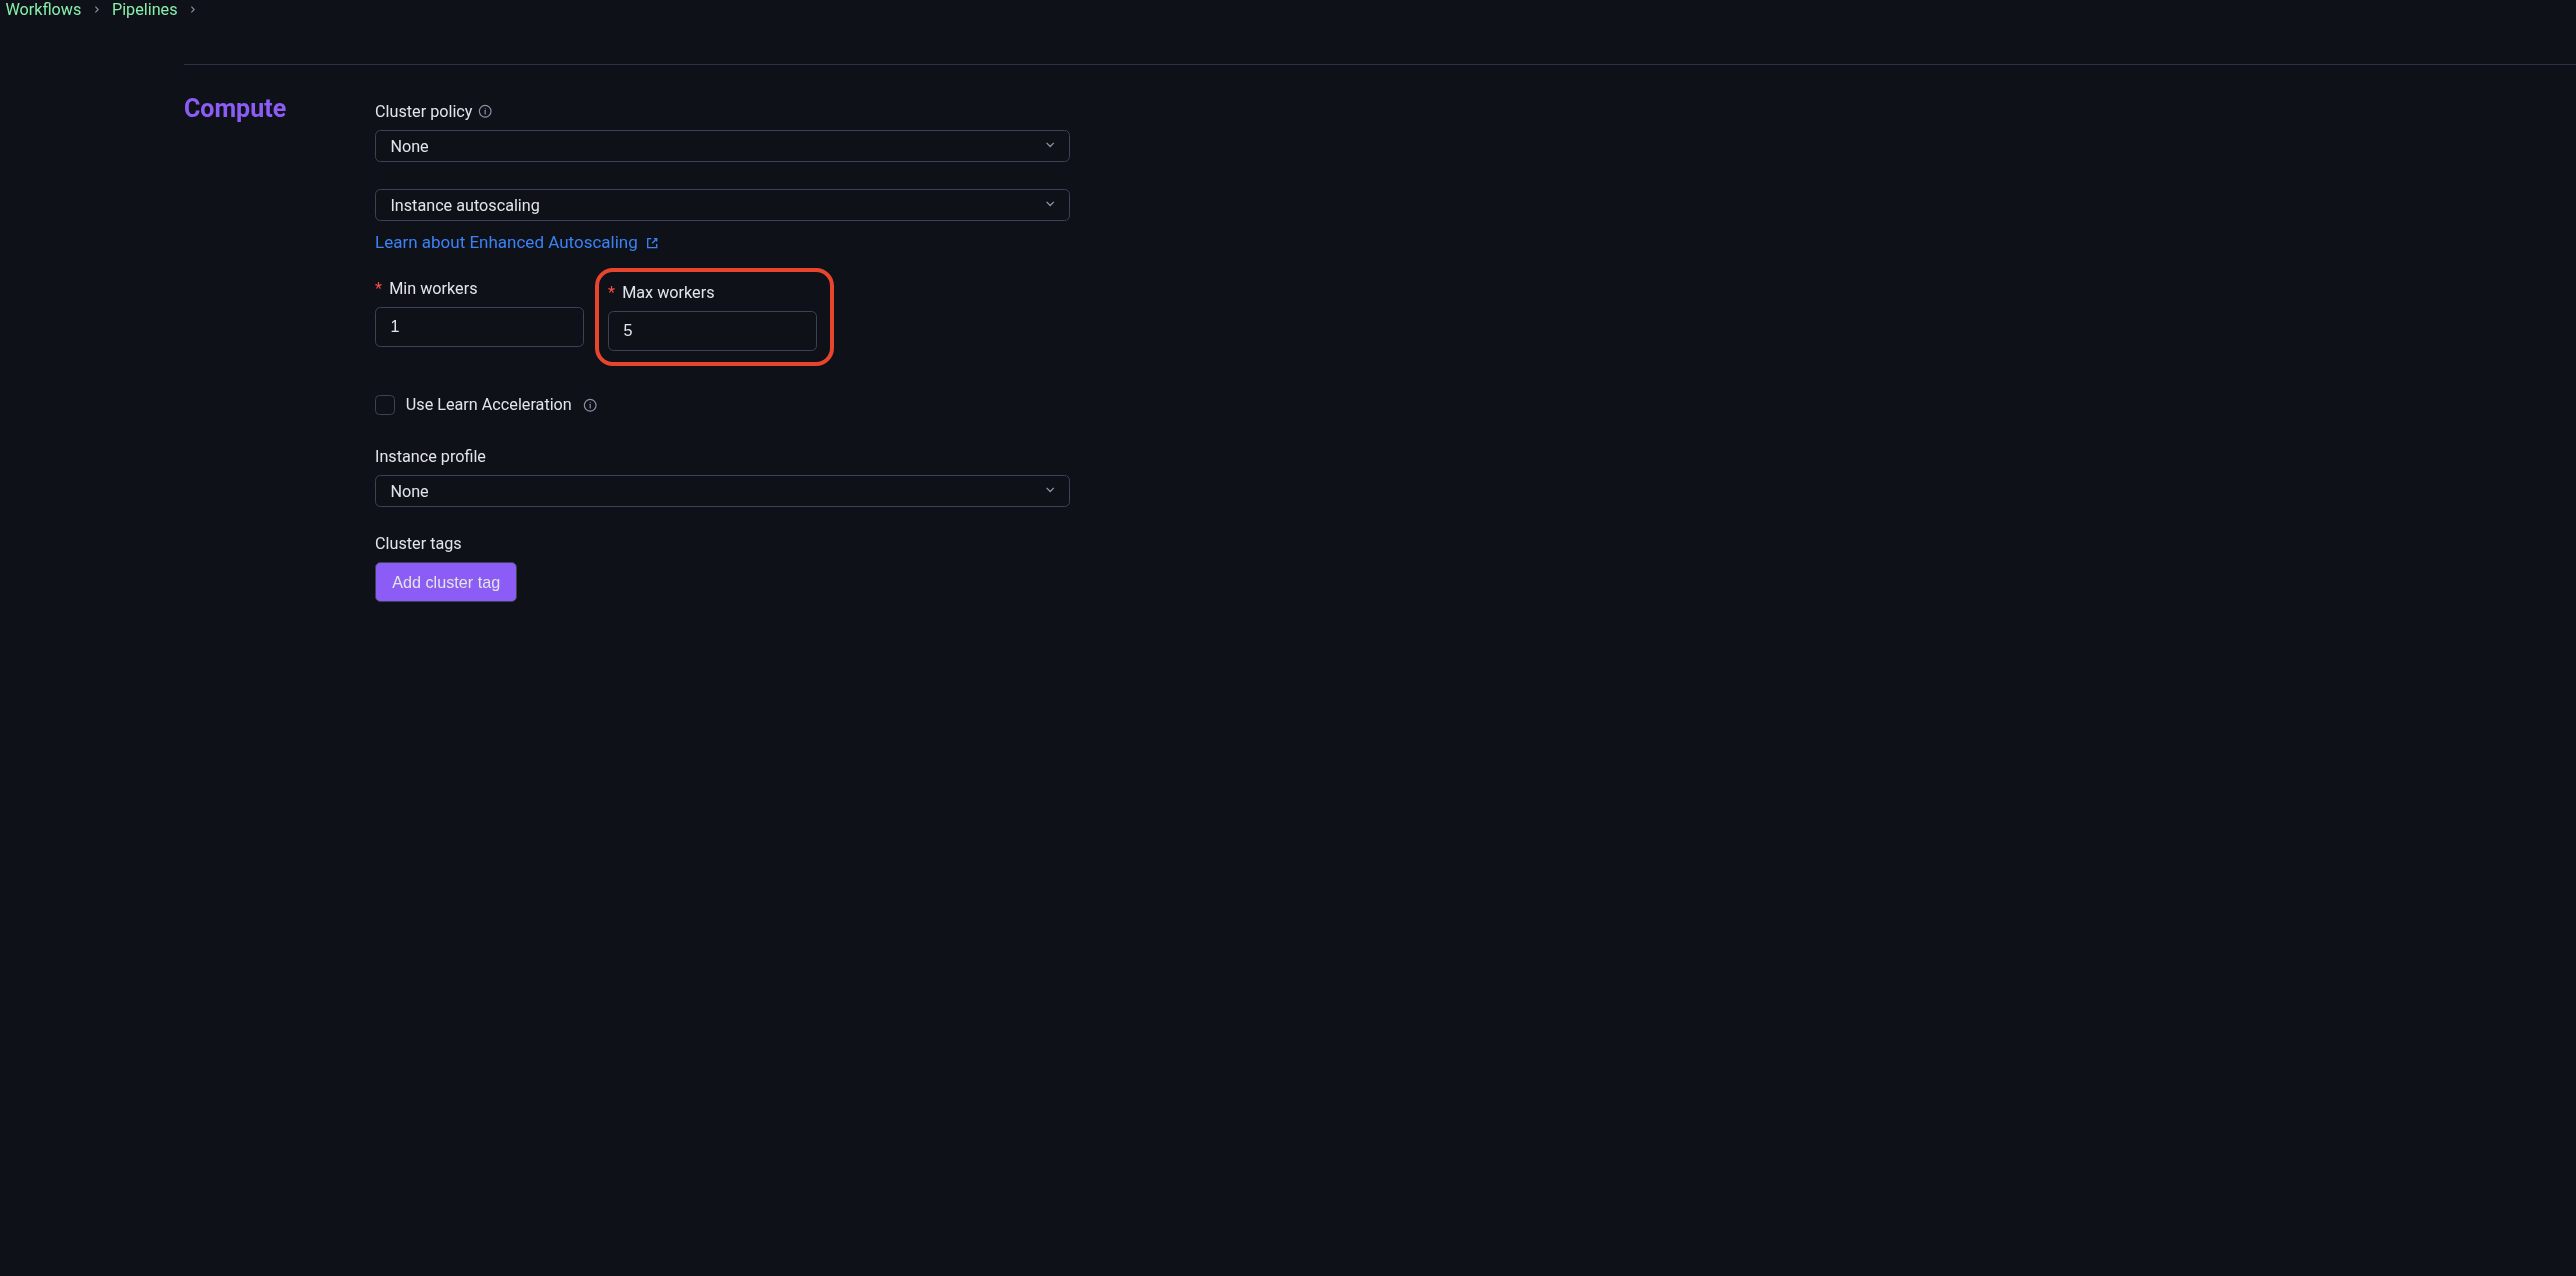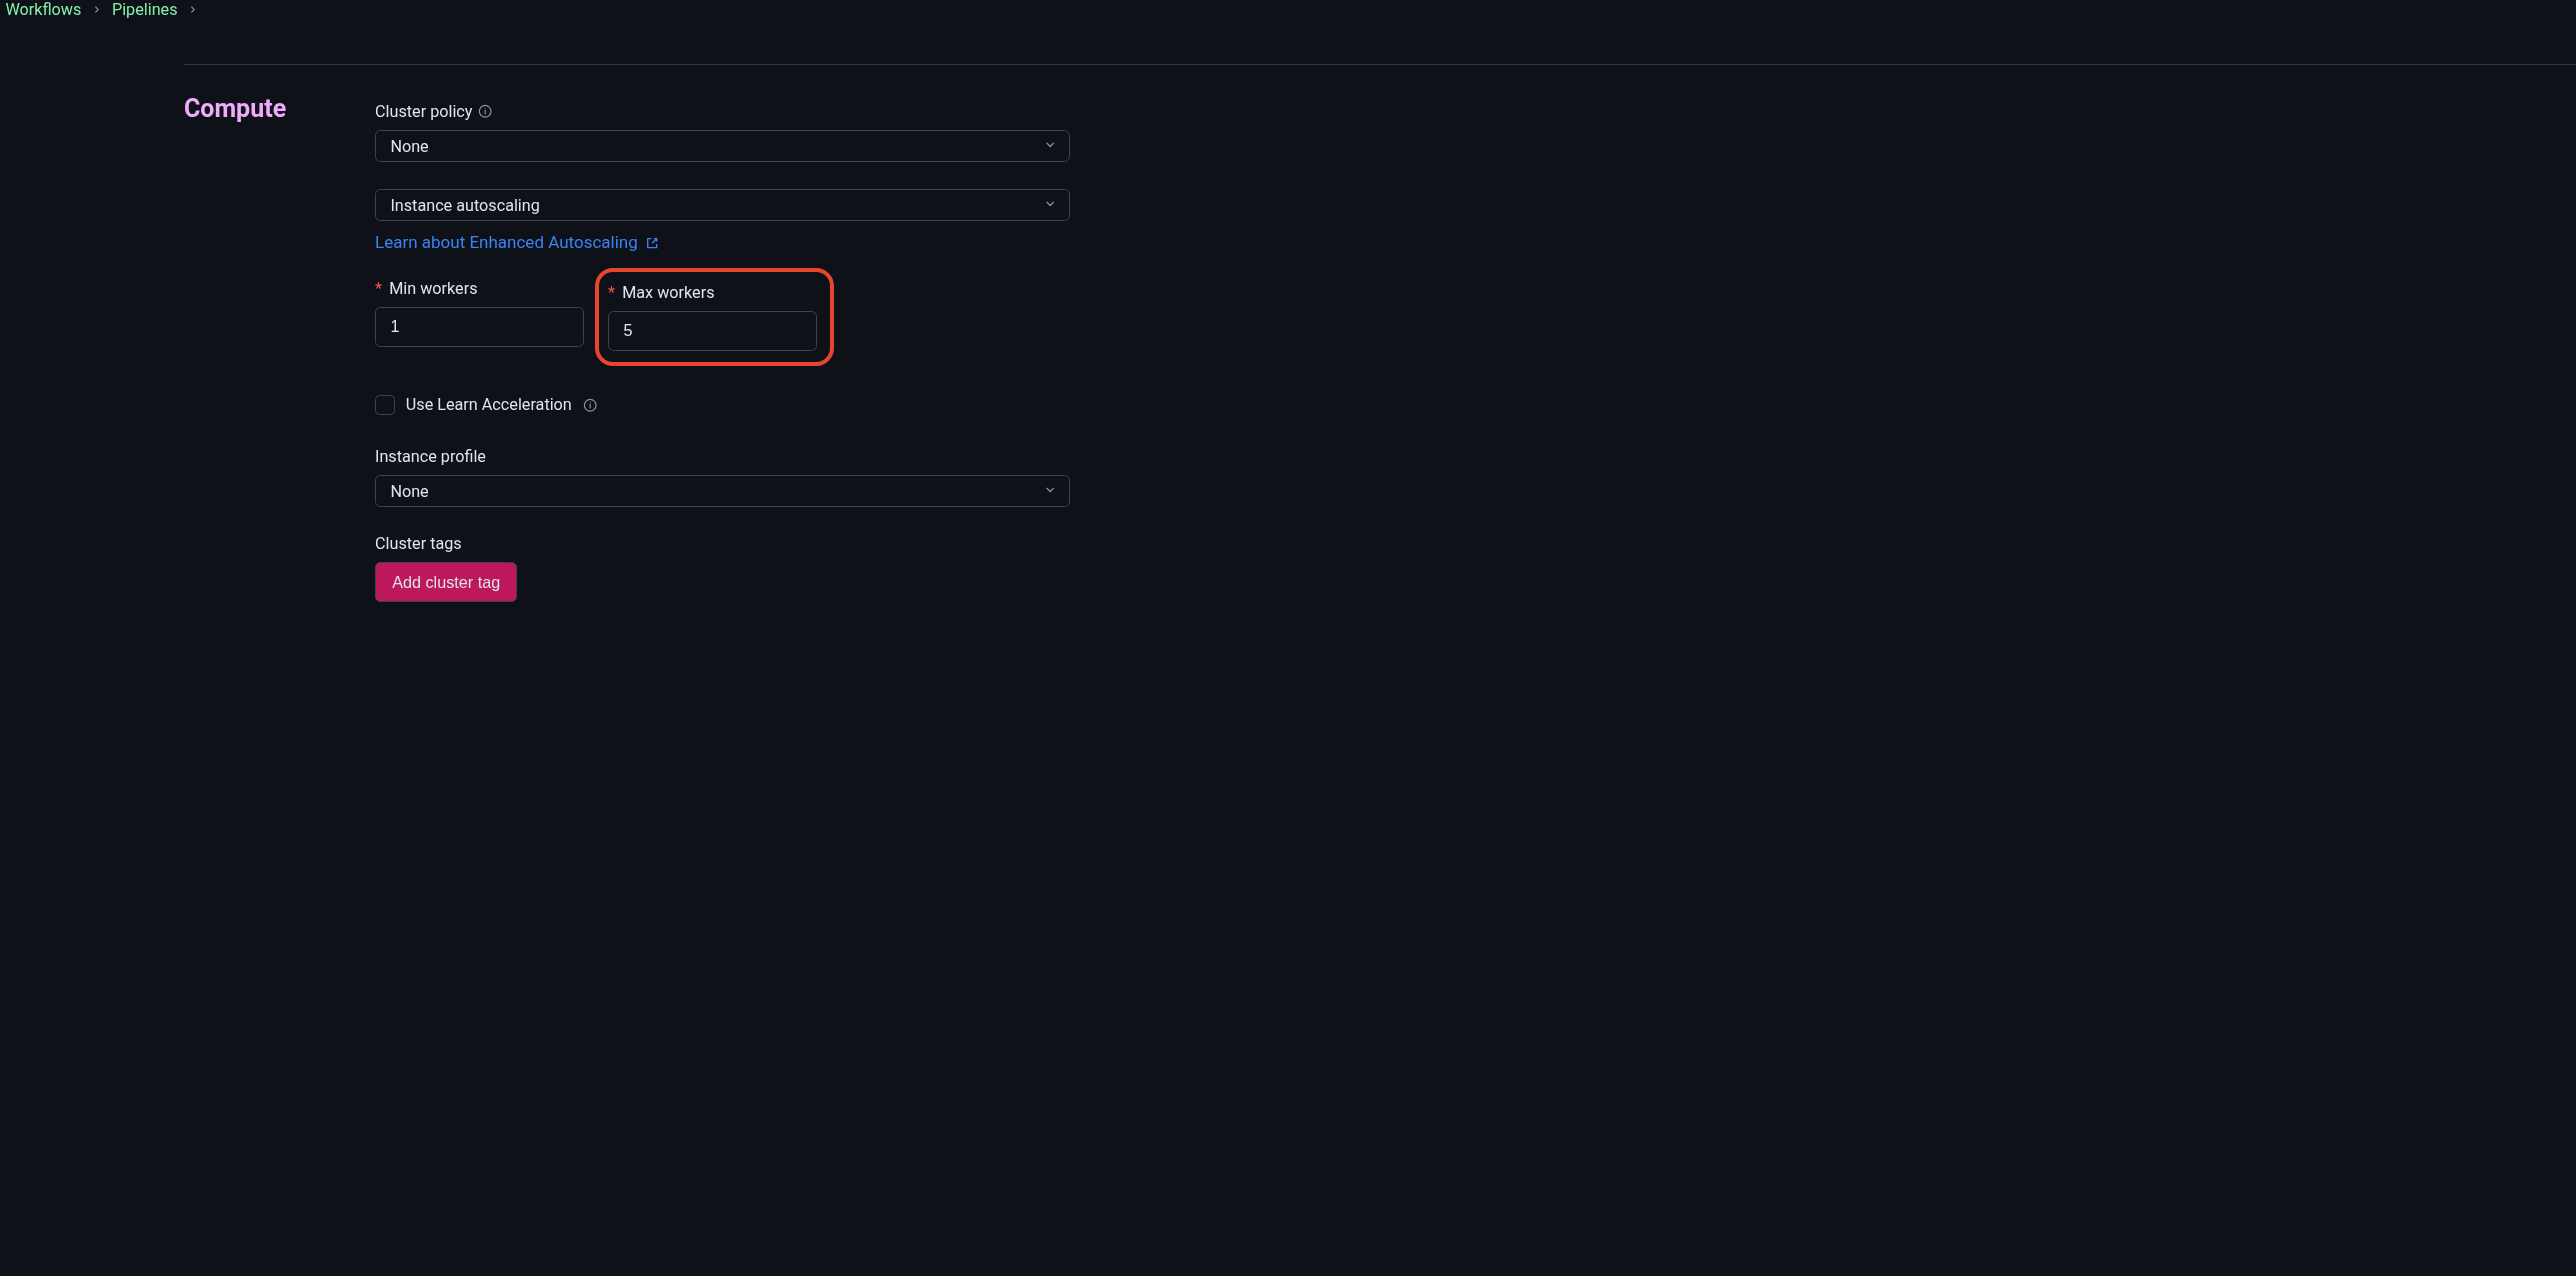--- a/index.html
+++ b/index.html
@@ -36,21 +36,21 @@
       display: flex;
       padding-top: 29px;
     }
     .left-col {
       width: 375px;
       padding-left: 184px;
     }
     .section-title {
       font-size: 25px;
       font-weight: 700;
-      color: #f0abfc;
+      color: #8b5cf6;
     }
     .right-col {
       flex: 1;
       max-width: 695px;
       margin-top: 8px;
     }
     .field-block { margin-bottom: 27px; }
     .label-row {
       display: flex;
       align-items: center;
@@ -126,21 +126,21 @@
     .checkbox {
       width: 20px; height: 20px;
       border: 0.9px solid #3d444d;
       border-radius: 4.5px;
       background: #0e1117;
       cursor: pointer;
     }
     .button {
       height: 40px;
       padding: 0 16.2px;
-      background: #be185d;
+      background: #8b5cf6;
       border: 0.9px solid #3d444d;
       border-radius: 5.4px;
       color: #e1e4e8;
       font-size: 16.2px;
       cursor: pointer;
       display: inline-flex;
       align-items: center;
     }
   </style>
 </head>

